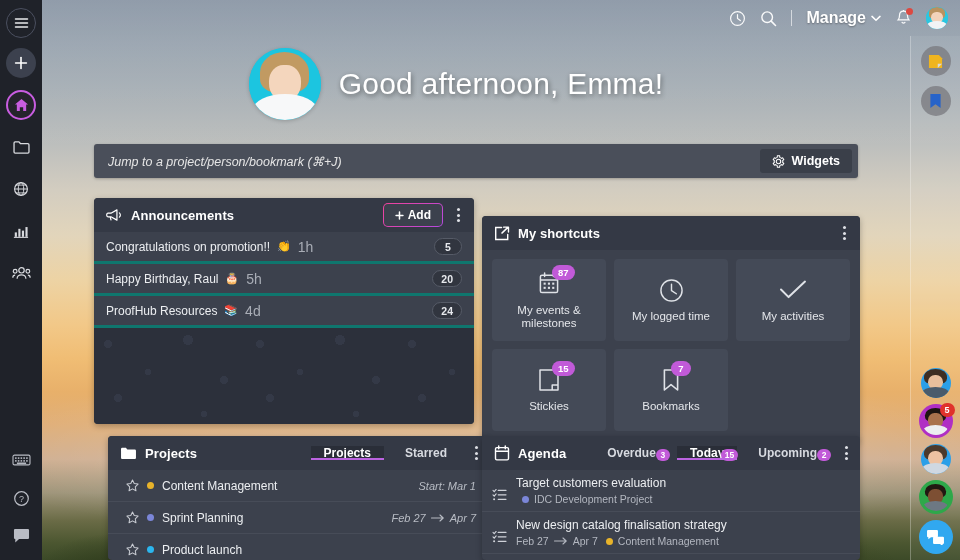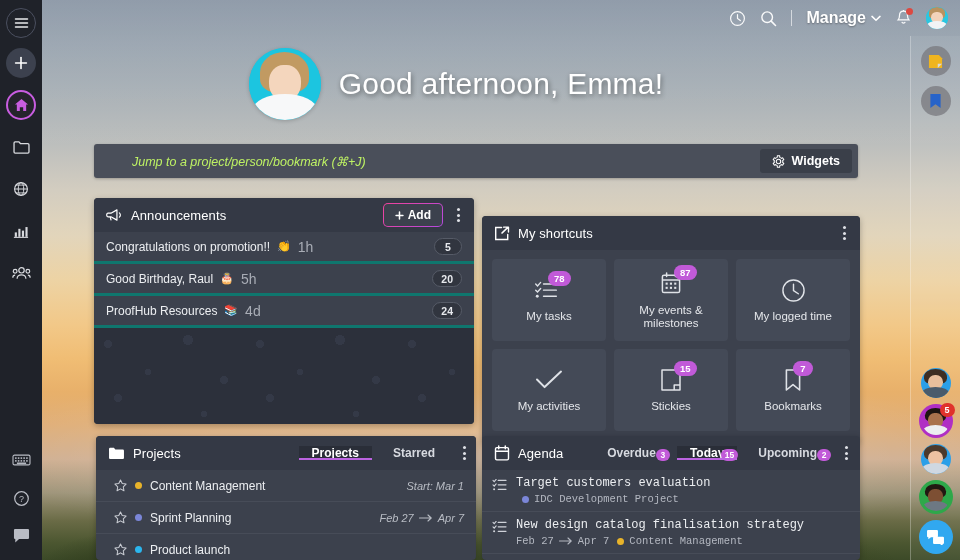--- a/index.html
+++ b/index.html
@@ -104,39 +104,39 @@
   }
 
   
   .jumpbar {
     position: absolute; left: 94px; top: 144px; width: 764px; height: 34px;
     background: #4a4f5a; border-radius: 3px;
     display: flex; align-items: center; justify-content: space-between;
     padding: 0 6px 0 14px; z-index: 20;
     box-shadow: 0 1px 3px rgba(0,0,0,.25);
   }
-  .jump-ph { font-size: 12.5px; font-style: italic; color: #bef264; margin-left: 24px; }
+  .jump-ph { font-size: 12.5px; font-style: italic; color: #e5e5e5; }
   .widgets-btn {
     display: flex; align-items: center; gap: 7px;
     background: #3a3f49; border-radius: 3px;
     padding: 5px 12px; font-size: 12.5px; font-weight: 600; color: #fff;
   }
 
   
   .panel {
     position: absolute; background: #3c414d; border-radius: 4px;
     overflow: hidden; z-index: 20;
     box-shadow: 0 2px 6px rgba(0,0,0,.28);
   }
   .panel-head {
     height: 34px; background: #343945;
     display: flex; align-items: center; padding: 0 8px 0 12px;
     gap: 8px;
   }
-  .panel-title { font-size: 13px; font-weight: 400; color: #fff; letter-spacing: .1px; }
+  .panel-title { font-size: 13px; font-weight: 700; color: #fff; letter-spacing: .1px; }
   .panel-head .spacer { flex: 1; }
   .kebab { width: 16px; display: flex; flex-direction: column; align-items: center;
            gap: 2.5px; padding: 4px 0; }
   .kebab i { width: 3px; height: 3px; border-radius: 50%; background: #dfe1e6; display: block; }
 
   .add-btn {
     position: relative; font-size: 12px; font-weight: 700; color: #fff;
     padding: 4px 11px; border-radius: 4px; background: #3c414d;
     display: flex; align-items: center; gap: 4px;
   }
@@ -191,21 +191,21 @@
   .sc-badge {
     position: absolute; top: -6px; left: 14px;
     background: #c15ad8; color: #fff; font-size: 9.5px; font-weight: 700;
     border-radius: 9px; padding: 1px 6px; line-height: 13px; min-width: 20px;
     text-align: center;
   }
   .sc-label { font-size: 11.5px; color: #e4e6ea; text-align: center;
               line-height: 13px; max-width: 104px; }
 
   
-  #projects { left: 96px; top: 436px; width: 380px; height: 124px; }
+  #projects { left: 108px; top: 436px; width: 380px; height: 124px; }
   .tab {
     font-size: 12px; font-weight: 700; color: #d7dae0;
     display: flex; align-items: center; padding: 0 13px; position: relative;
   }
   .tab.active { background: #2a2e38; color: #fff; }
   .tab.active::after {
     content: ""; position: absolute; left: 0; right: 0; bottom: 0;
     height: 2px; background: #bb63e0;
   }
   .tab .tb {
@@ -221,21 +221,21 @@
   .star { width: 13px; height: 13px; color: #c8cbd2; display: flex; }
   .dot { width: 7px; height: 7px; border-radius: 50%; flex: none; }
   .pr-name { font-size: 12px; color: #eceef1; }
   .pr-date { margin-left: auto; font-size: 11px; font-style: italic; color: #b8bcc4;
              display: flex; align-items: center; gap: 5px; }
 
   
   #agenda { left: 482px; top: 436px; width: 378px; height: 124px; }
   .ag-row {
     padding: 6px 12px 6px 10px; border-bottom: 1px solid #474c58;
-    display: flex; gap: 9px; align-items: flex-start; font-family: Liberation Mono, monospace;
+    display: flex; gap: 9px; align-items: flex-end;
   }
   .ag-ico { color: #cfd2d9; margin-top: 2px; flex: none; }
   .ag-title { font-size: 12px; color: #eceef1; line-height: 15px; }
   .ag-meta { font-size: 10.5px; color: #b3b7c0; display: flex;
              align-items: center; gap: 5px; margin-top: 2px; }
 
   
   .rrail {
     position: absolute; right: 0; top: 36px; width: 50px; bottom: 0;
     z-index: 30; border-left: 1px solid rgba(255,255,255,.28);
@@ -470,21 +470,21 @@
         </span>
     </div>
 
     <div class="ann-row">
       <span class="ann-title">Congratulations on promotion!!</span>
       <span class="ann-emoji">👏</span>
       <span class="ann-time">1h</span>
       <span class="ann-count">5</span>
     </div>
     <div class="ann-row">
-      <span class="ann-title">Good Birthday, Raul</span>
+      <span class="ann-title">Happy Birthday, Raul</span>
       <span class="ann-emoji">🎂</span>
       <span class="ann-time">5h</span>
       <span class="ann-count">20</span>
     </div>
     <div class="ann-row">
       <span class="ann-title">ProofHub Resources</span>
       <span class="ann-emoji">📚</span>
       <span class="ann-time">4d</span>
       <span class="ann-count">24</span>
     </div>
@@ -500,36 +500,20 @@
       <span class="panel-title">My shortcuts</span>
       <span class="spacer"></span>
       <span class="kebab">
           <i></i>
           <i></i>
           <i></i>
         </span>
     </div>
     <div class="sc-grid">
 
-      <div class="sc-tile">
-        <span class="sc-icon">
-          <svg width="30" height="22" viewBox="0 0 32 24">
-              <g stroke="#dfe2e7" stroke-width="1.5" fill="none" stroke-linecap="round">
-                <path d="M1.5 5.5l2 2 3.4-3.8"></path>
-                <path d="M1.5 12.2l2 2 3.4-3.8"></path>
-                <line x1="10" y1="5.5" x2="24" y2="5.5"></line>
-                <line x1="10" y1="12.2" x2="24" y2="12.2"></line>
-                <line x1="10" y1="18.8" x2="24" y2="18.8"></line>
-              </g>
-              <circle cx="3.2" cy="18.8" r="1.6" fill="#dfe2e7"></circle>
-            </svg>
-          <span class="sc-badge">78</span>
-        </span>
-        <span class="sc-label">My tasks</span>
-      </div>
 
       <div class="sc-tile">
         <span class="sc-icon">
           <svg width="22" height="23" viewBox="0 0 22 23">
               <rect x="2.4" y="3.2" width="17.2" height="17.4" rx="1.6" fill="none" stroke="#dfe2e7" stroke-width="1.5"></rect>
               <line x1="2.4" y1="8" x2="19.6" y2="8" stroke="#dfe2e7" stroke-width="1.5"></line>
               <line x1="6.6" y1="1" x2="6.6" y2="4.6" stroke="#dfe2e7" stroke-width="1.5" stroke-linecap="round"></line>
               <line x1="15.4" y1="1" x2="15.4" y2="4.6" stroke="#dfe2e7" stroke-width="1.5" stroke-linecap="round"></line>
               <g fill="#dfe2e7">
                 <rect x="5.6" y="10.6" width="2.1" height="2.1"></rect>

